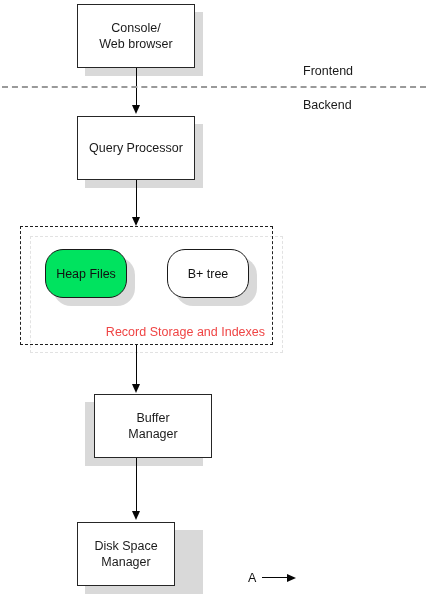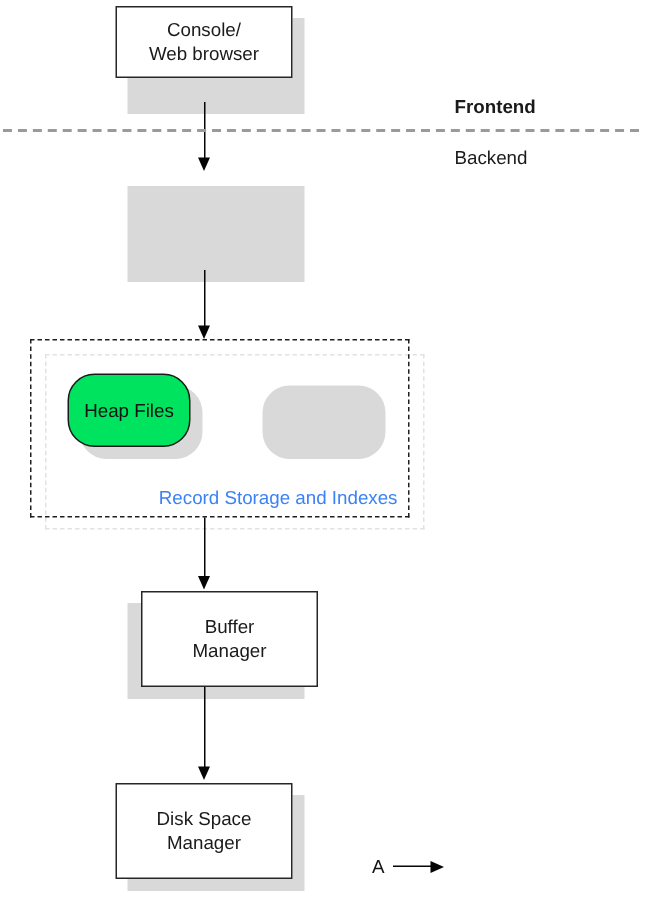--- a/index.html
+++ b/index.html
@@ -74,21 +74,21 @@
   }
   .group-box {
     position: absolute;
     box-sizing: border-box;
     border: 1.8px dashed #1f1f1f;
     background: transparent;
   }
   .group-label {
     position: absolute;
     font-size: 12.5px;
-    color: #3b82f6;
+    color: #ef4444;
     text-align: right;
     white-space: nowrap;
   }
 
   
   .vline {
     position: absolute;
     width: 0;
     border-left: 1.6px solid #050505;
   }
@@ -144,56 +144,58 @@
     border-bottom: 4.5px solid transparent;
     border-left: 9px solid #050505;
   }
 </style>
 </head>
 <body>
 
 <div id="diagram">
 
   <div class="shadow-rect" style="left:85px; top:12px; width:118px; height:64px;"></div>
-  <div class="box" style="left:77px; top:4px; width:118px; height:48px;">Console/
+  <div class="box" style="left:77px; top:4px; width:118px; height:64px;">Console/
 Web browser</div>
 
   <div class="vline" style="left:136px; top:68px; height:40px;"></div>
   <div class="arrowhead-down" style="left:131.5px; top:105px;"></div>
 
   <div class="divider" style="left:2px; top:86px; width:424px;"></div>
-  <div class="divider-label" style="left:303px; top:64px;font-weight:bold;">Frontend</div>
+  <div class="divider-label" style="left:303px; top:64px;">Frontend</div>
   <div class="divider-label" style="left:303px; top:98px;text-align:right;">Backend</div>
 
   <div class="shadow-rect" style="left:85px; top:124px; width:118px; height:64px;"></div>
+  <div class="box" style="left:77px; top:116px; width:118px; height:64px;">Query Processor</div>
 
   <div class="vline" style="left:136px; top:180px; height:40px;"></div>
   <div class="arrowhead-down" style="left:131.5px; top:217px;"></div>
 
   <div class="group-shadow" style="left:30px; top:236px; width:253px; height:117px;"></div>
   <div class="group-box" style="left:20px; top:226px; width:253px; height:119px;"></div>
   <div class="group-label" style="left:73px; top:325px; width:192px;">Record Storage and Indexes</div>
 
   <div class="shadow-round" style="left:53px; top:257px; width:82px; height:49px;"></div>
   <div class="rnode" style="left:45px; top:249px; width:82px; height:49px; background:#00e35f;">Heap Files</div>
 
   <div class="shadow-round" style="left:175px; top:257px; width:82px; height:49px;"></div>
+  <div class="rnode" style="left:167px; top:249px; width:82px; height:49px;">B+ tree</div>
 
   <div class="vline" style="left:136px; top:345px; height:42px;"></div>
   <div class="arrowhead-down" style="left:131.5px; top:384px;"></div>
 
   <div class="shadow-rect" style="left:85px; top:402px; width:118px; height:64px;"></div>
   <div class="box" style="left:94px; top:394px; width:118px; height:64px;">Buffer
 Manager</div>
 
   <div class="vline" style="left:136px; top:458px; height:56px;"></div>
   <div class="arrowhead-down" style="left:131.5px; top:511px;"></div>
 
   <div class="shadow-rect" style="left:85px; top:530px; width:118px; height:64px;"></div>
-  <div class="box" style="left:77px; top:522px; width:118px; height:64px;">Disk Space
+  <div class="box" style="left:77px; top:522px; width:98px; height:64px;">Disk Space
 Manager</div>
 
   <div class="legend" style="left:248px; top:571px;">
     <span class="legend-a">A</span>
     <span class="legend-arrow">
       <span class="shaft"></span>
       <span class="head"></span>
     </span>
   </div>
 

